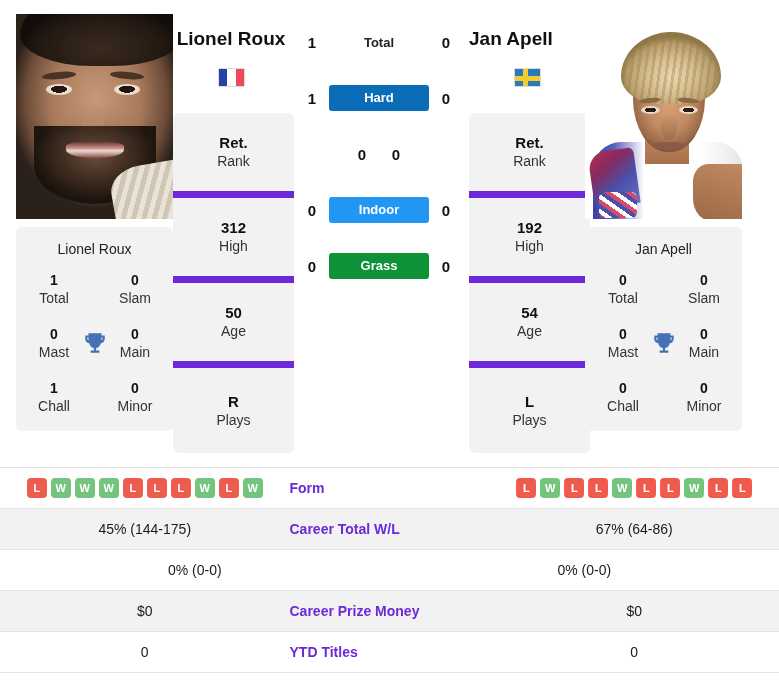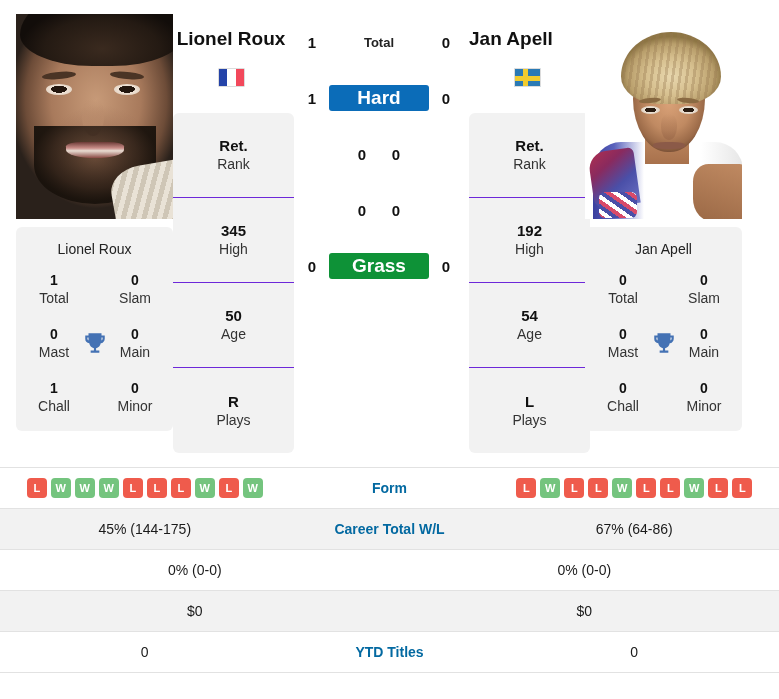--- a/index.html
+++ b/index.html
@@ -169,30 +169,30 @@
   }
   .h2h-row + .h2h-row { margin-top: 28px; }
   .h2h-score {
     width: 34px; text-align: center; font-size: 15px; font-weight: bold; color: #111;
   }
   .h2h-label-plain {
     width: 100px; text-align: center; font-size: 13px; font-weight: bold; color: #222;
   }
   .surf-badge {
     width: 100px; height: 26px; line-height: 26px; text-align: center;
-    color: #ffffff; font-size: 19px; font-weight: bold; border-radius: 3px;
+    color: #ffffff; font-size: 13px; font-weight: bold; border-radius: 3px;
   }
 
   
   .info-col { flex: 0 0 121px; width: 121px; padding-top: 110px; }
   .info-card { background: #f2f2f2; border-radius: 6px; overflow: hidden; }
   .info-cell {
     height: 85px; display: flex; flex-direction: column;
     align-items: center; justify-content: center;
-    border-bottom: 1px solid #6d28d9;
+    border-bottom: 7px solid #6d28d9;
   }
   .info-cell:last-child { border-bottom: none; }
   .info-val { font-size: 15px; font-weight: bold; color: #111; line-height: 19px; }
   .info-key { font-size: 14px; color: #333; line-height: 19px; }
 
   
   .titles-col { flex: 0 0 157px; width: 157px; padding-top: 205px; }
   .titles-card {
     background: #f2f2f2; border-radius: 6px; padding: 14px 10px 16px 10px;
     position: relative;
@@ -214,22 +214,22 @@
   .stat-row {
     display: flex; align-items: center; height: 41px;
     border-bottom: 1px solid #e2e2e2;
   }
   .stat-row.shaded { background: #f2f2f2; }
   .stat-side {
     flex: 1 1 0; display: flex; align-items: center; justify-content: center;
     font-size: 14px; color: #1a1a1a;
   }
   .stat-mid {
-    flex: 0 0 200px; width: 200px; text-align: center;
-    font-size: 14px; font-weight: bold; color: #0369a1;
+    flex: 0 0 200px; width: 200px; text-align: left;
+    font-size: 14px; font-weight: bold; color: #6d28d9;
   }
   .form-strip { display: flex; gap: 4px; }
   .form-chip {
     width: 20px; height: 20px; line-height: 20px; text-align: center;
     border-radius: 4px; font-size: 11px; font-weight: bold; color: #ffffff;
   }
   .chip-w { background: #74c47e; }
   .chip-l { background: #ef5b4c; }
 </style>
 </head>
@@ -299,21 +299,21 @@
       <div class="flag-wrap">
         <div class="flag flag-fr"></div>
       </div>
       <div class="info-col" style="padding-top:26px;width:121px">
         <div class="info-card">
           <div class="info-cell">
             <div class="info-val">Ret.</div>
             <div class="info-key">Rank</div>
           </div>
           <div class="info-cell">
-            <div class="info-val">345</div>
+            <div class="info-val">312</div>
             <div class="info-key">High</div>
           </div>
           <div class="info-cell">
             <div class="info-val">50</div>
             <div class="info-key">Age</div>
           </div>
           <div class="info-cell">
             <div class="info-val">R</div>
             <div class="info-key">Plays</div>
           </div>
@@ -331,20 +331,21 @@
         <div class="h2h-score">1</div>
         <div class="surf-badge" style="background:#0B6CB8">Hard</div>
         <div class="h2h-score">0</div>
       </div>
       <div class="h2h-row">
         <div class="h2h-score">0</div>
         <div class="h2h-score">0</div>
       </div>
       <div class="h2h-row">
         <div class="h2h-score">0</div>
+        <div class="surf-badge" style="background:#2196F3">Indoor</div>
         <div class="h2h-score">0</div>
       </div>
       <div class="h2h-row">
         <div class="h2h-score">0</div>
         <div class="surf-badge" style="background:#0E9237">Grass</div>
         <div class="h2h-score">0</div>
       </div>
     </div>
 
     <div class="name-col name-right">
@@ -474,20 +475,21 @@
       <div class="stat-side">67% (64-86)</div>
     </div>
 
     <div class="stat-row">
       <div class="stat-side">0% (0-0)</div>
       <div class="stat-side">0% (0-0)</div>
     </div>
 
     <div class="stat-row shaded">
       <div class="stat-side">$0</div>
+      <div class="stat-mid">Career Prize Money</div>
       <div class="stat-side">$0</div>
     </div>
 
     <div class="stat-row">
       <div class="stat-side">0</div>
       <div class="stat-mid">YTD Titles</div>
       <div class="stat-side">0</div>
     </div>
 
   </div>

